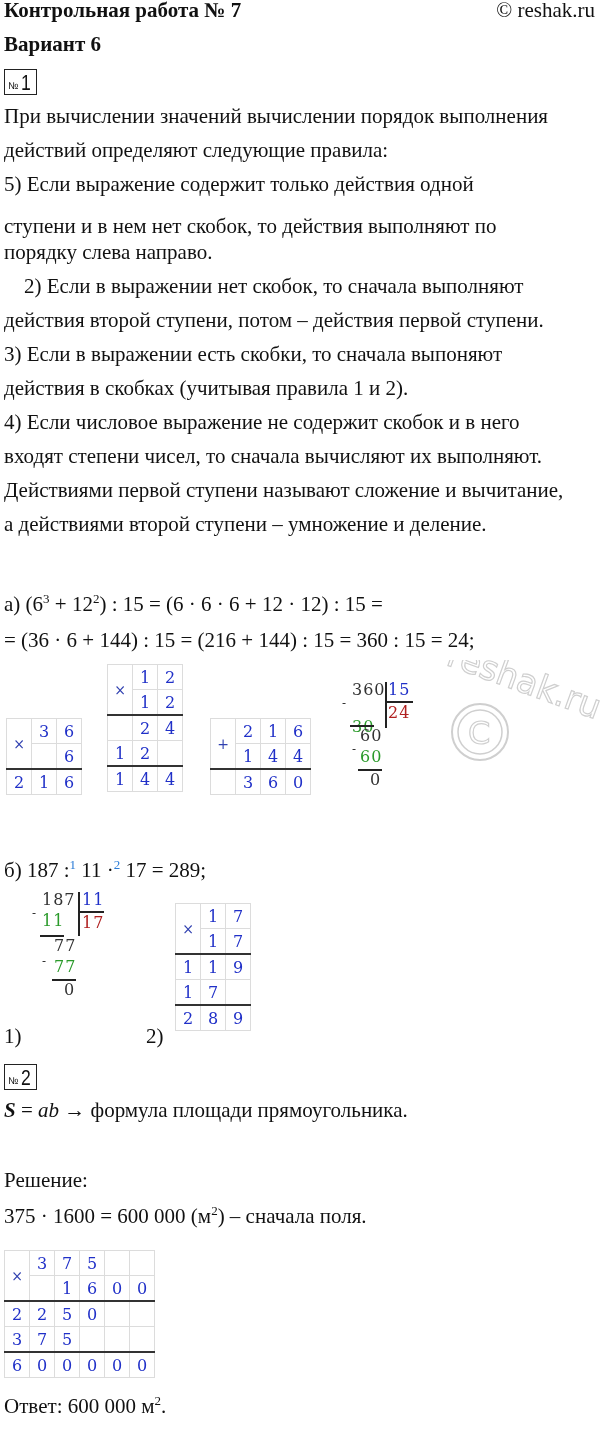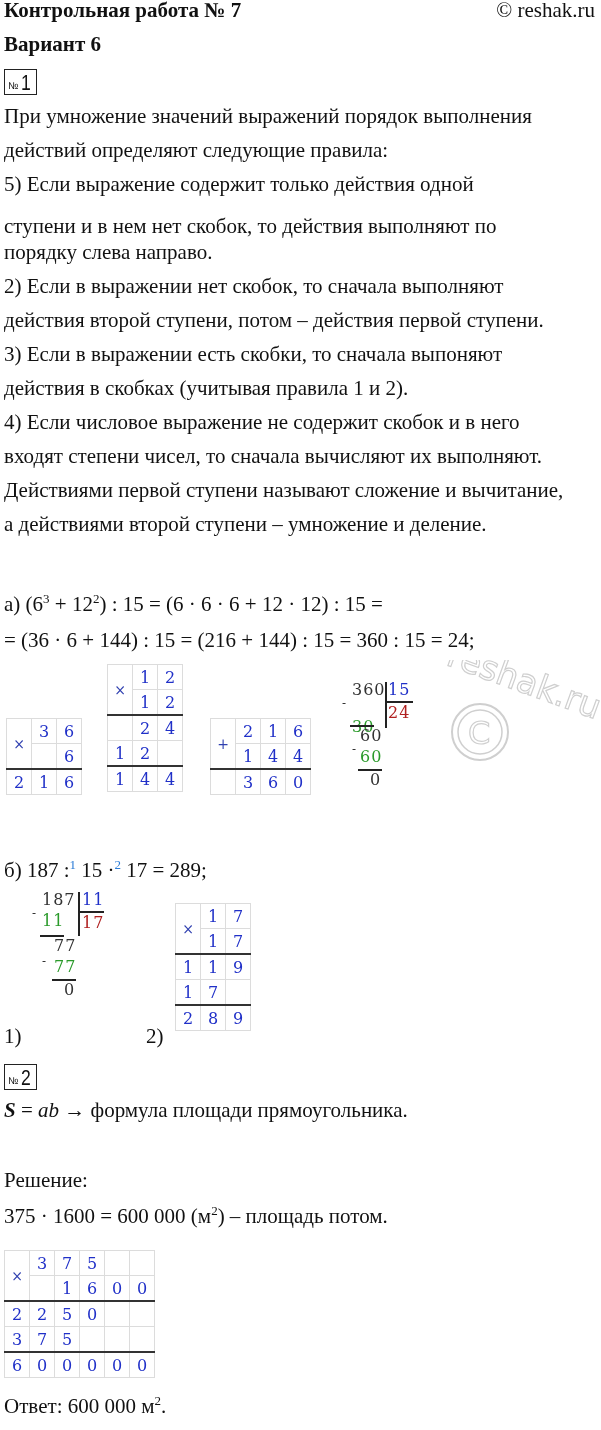--- a/index.html
+++ b/index.html
@@ -46,26 +46,26 @@
 <div class="abs title" style="left:4px; top:-2px;">Контрольная работа № 7</div>
 <div class="abs site" style="right:6px; top:-2px;">© reshak.ru</div>
 <div class="abs title" style="left:4px; top:32px;">Вариант 6</div>
 
 <div class="badge" style="left:4px; top:69px;">
   <span class="no">№</span>
   <span class="num">1</span>
 </div>
 
 <div>
-  <div class="line" style="top:104px;">При умножение значений выражений порядок выполнения</div>
+  <div class="line" style="top:104px;">При вычислении значений вычислении порядок выполнения</div>
   <div class="line" style="top:138px;">действий определяют следующие правила:</div>
   <div class="line" style="top:172px;">5) Если выражение содержит только действия одной</div>
   <div class="line" style="top:214px;">ступени и в нем нет скобок, то действия выполняют по</div>
   <div class="line" style="top:240px;">порядку слева направо.</div>
-  <div class="line" style="top:274px;">2) Если в выражении нет скобок, то сначала выполняют</div>
+  <div class="line" style="top:274px;margin-left:20px;">2) Если в выражении нет скобок, то сначала выполняют</div>
   <div class="line" style="top:308px;text-align:center;">действия второй ступени, потом – действия первой ступени.</div>
   <div class="line" style="top:342px;">3) Если в выражении есть скобки, то сначала выпоняют</div>
   <div class="line" style="top:376px;">действия в скобках (учитывая правила 1 и 2).</div>
   <div class="line" style="top:410px;">4) Если числовое выражение не содержит скобок и в него</div>
   <div class="line" style="top:444px;">входят степени чисел, то сначала вычисляют их выполняют.</div>
   <div class="line" style="top:478px;">Действиями первой ступени называют сложение и вычитание,</div>
   <div class="line" style="top:512px;">а действиями второй ступени – умножение и деление.</div>
 </div>
 
 <div class="line" style="top:592px;"><span>а) (6</span><sup>3</sup><span> + 12</span><sup>2</sup><span>) : 15 = (6 · 6 · 6 + 12 · 12) : 15 =</span></div>
@@ -157,21 +157,21 @@
   <span class="dk" style="left:30px; top:90px;">0</span>
 </div>
 
 <svg class="wm" viewBox="0 0 180 140">
   <circle cx="60" cy="72" r="28" fill="none" stroke="#cfcfcf" stroke-width="2"></circle>
   <circle cx="60" cy="72" r="22" fill="none" stroke="#cfcfcf" stroke-width="1.5"></circle>
   <text x="48" y="84" font-family="DejaVu Sans, sans-serif" font-size="32" fill="none" stroke="#cfcfcf" stroke-width="1.2">C</text>
   <text x="10" y="30" font-family="DejaVu Sans, sans-serif" font-size="34" fill="none" stroke="#cfcfcf" stroke-width="1.2" transform="rotate(20 90 60)">reshak.ru</text>
 </svg>
 
-<div class="line" style="top:858px;"><span>б) 187 :</span><sup class="blue-sup">1</sup><span> 15 ·</span><sup class="blue-sup">2</sup><span> 17 = 289;</span></div>
+<div class="line" style="top:858px;"><span>б) 187 :</span><sup class="blue-sup">1</sup><span> 11 ·</span><sup class="blue-sup">2</sup><span> 17 = 289;</span></div>
 
 <div class="ld" style="left:30px; top:890px; width:90px; height:130px;">
   <span class="dk" style="left:12px; top:0px;">187</span>
   <span class="bl" style="left:52px; top:0px;">11</span>
   <div class="vr" style="left:48px; top:2px; height:44px;"></div>
   <div class="hr" style="left:48px; top:21px; width:26px;"></div>
   <span class="dk" style="left:2px; top:16px; font-size:12px;">-</span>
   <span class="gr" style="left:12px; top:21px;">11</span>
   <span class="rd" style="left:52px; top:23px;">17</span>
   <div class="hr" style="left:10px; top:45px; width:24px;"></div>
@@ -214,21 +214,21 @@
   </table>
 
 <div class="badge" style="left:4px; top:1064px;">
   <span class="no">№</span>
   <span class="num">2</span>
 </div>
 
 <div class="line" style="top:1098px;"><i><b>S</b></i><span> = </span><i>ab</i><span> → формула площади прямоугольника.</span></div>
 
 <div class="line" style="top:1168px;">Решение:</div>
-<div class="line" style="top:1204px;"><span>375 · 1600 = 600 000 (м</span><sup>2</sup><span>) – площадь потом.</span></div>
+<div class="line" style="top:1204px;"><span>375 · 1600 = 600 000 (м</span><sup>2</sup><span>) – сначала поля.</span></div>
 
 <table class="g" style="left:4px; top:1250px;">
   <tbody>
       <tr>
         <td class="op" rowspan="2">×</td>
         <td>3</td>
         <td>7</td>
         <td>5</td>
         <td></td>
         <td></td>

